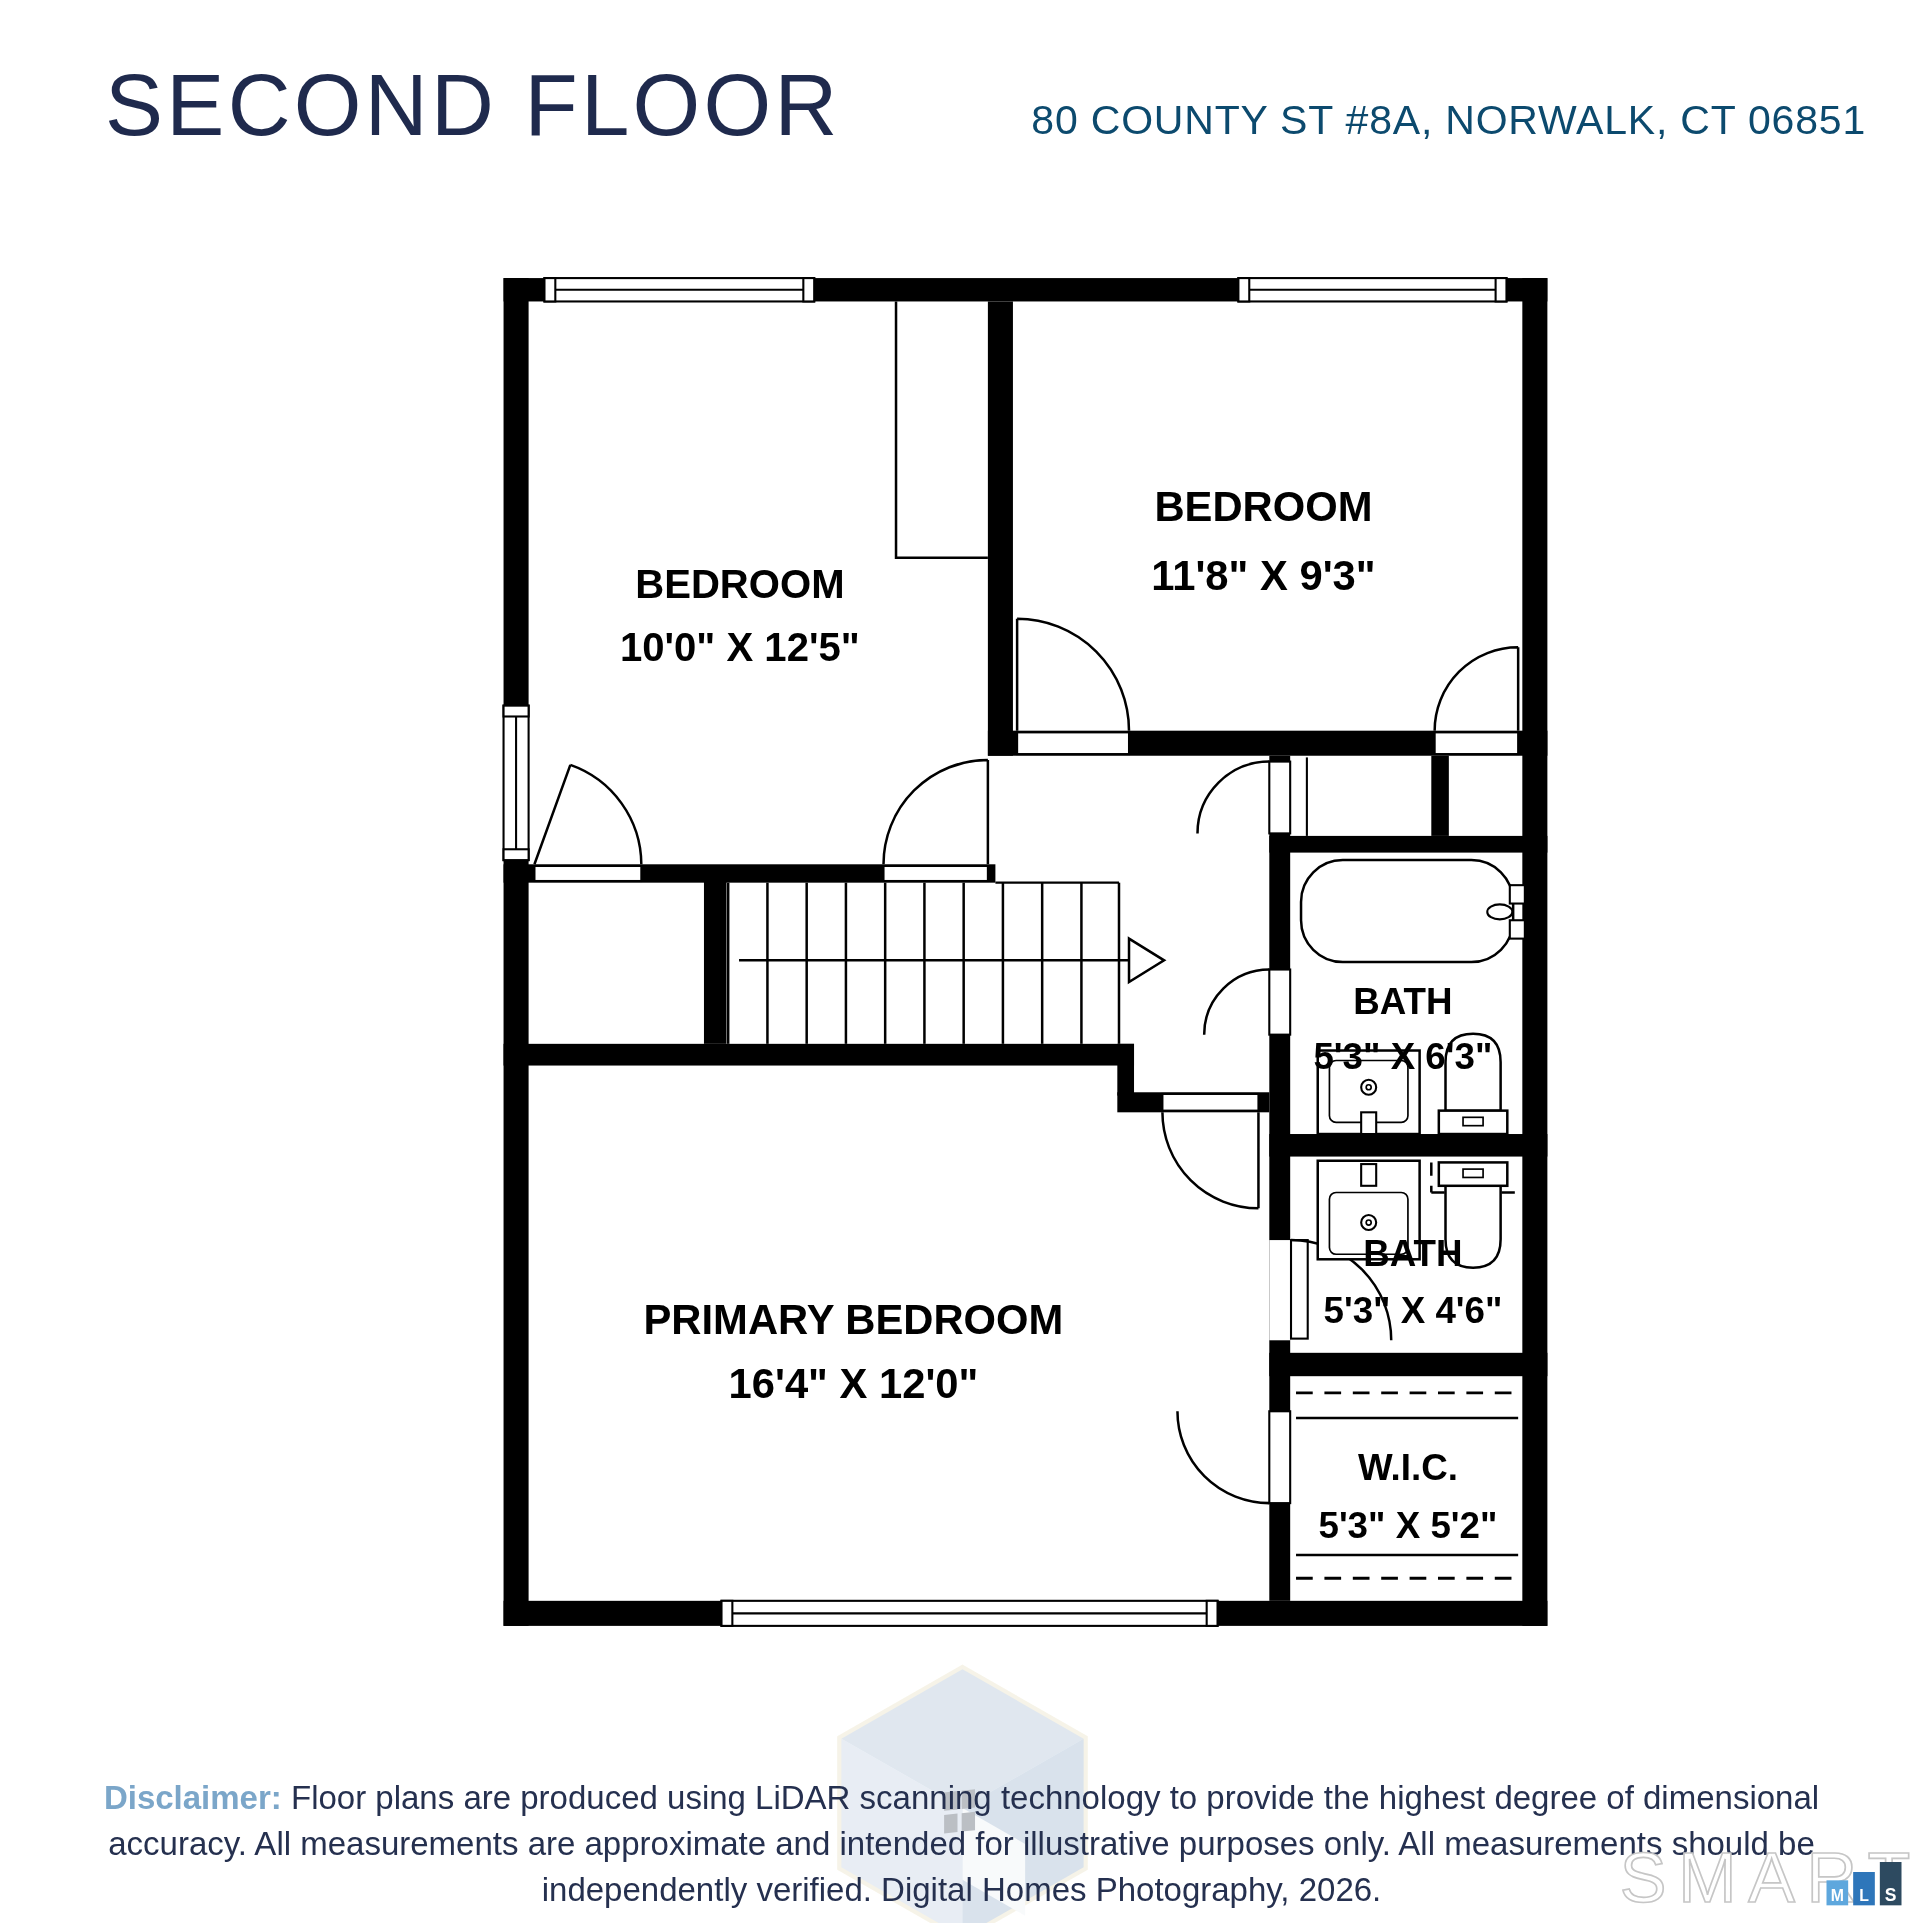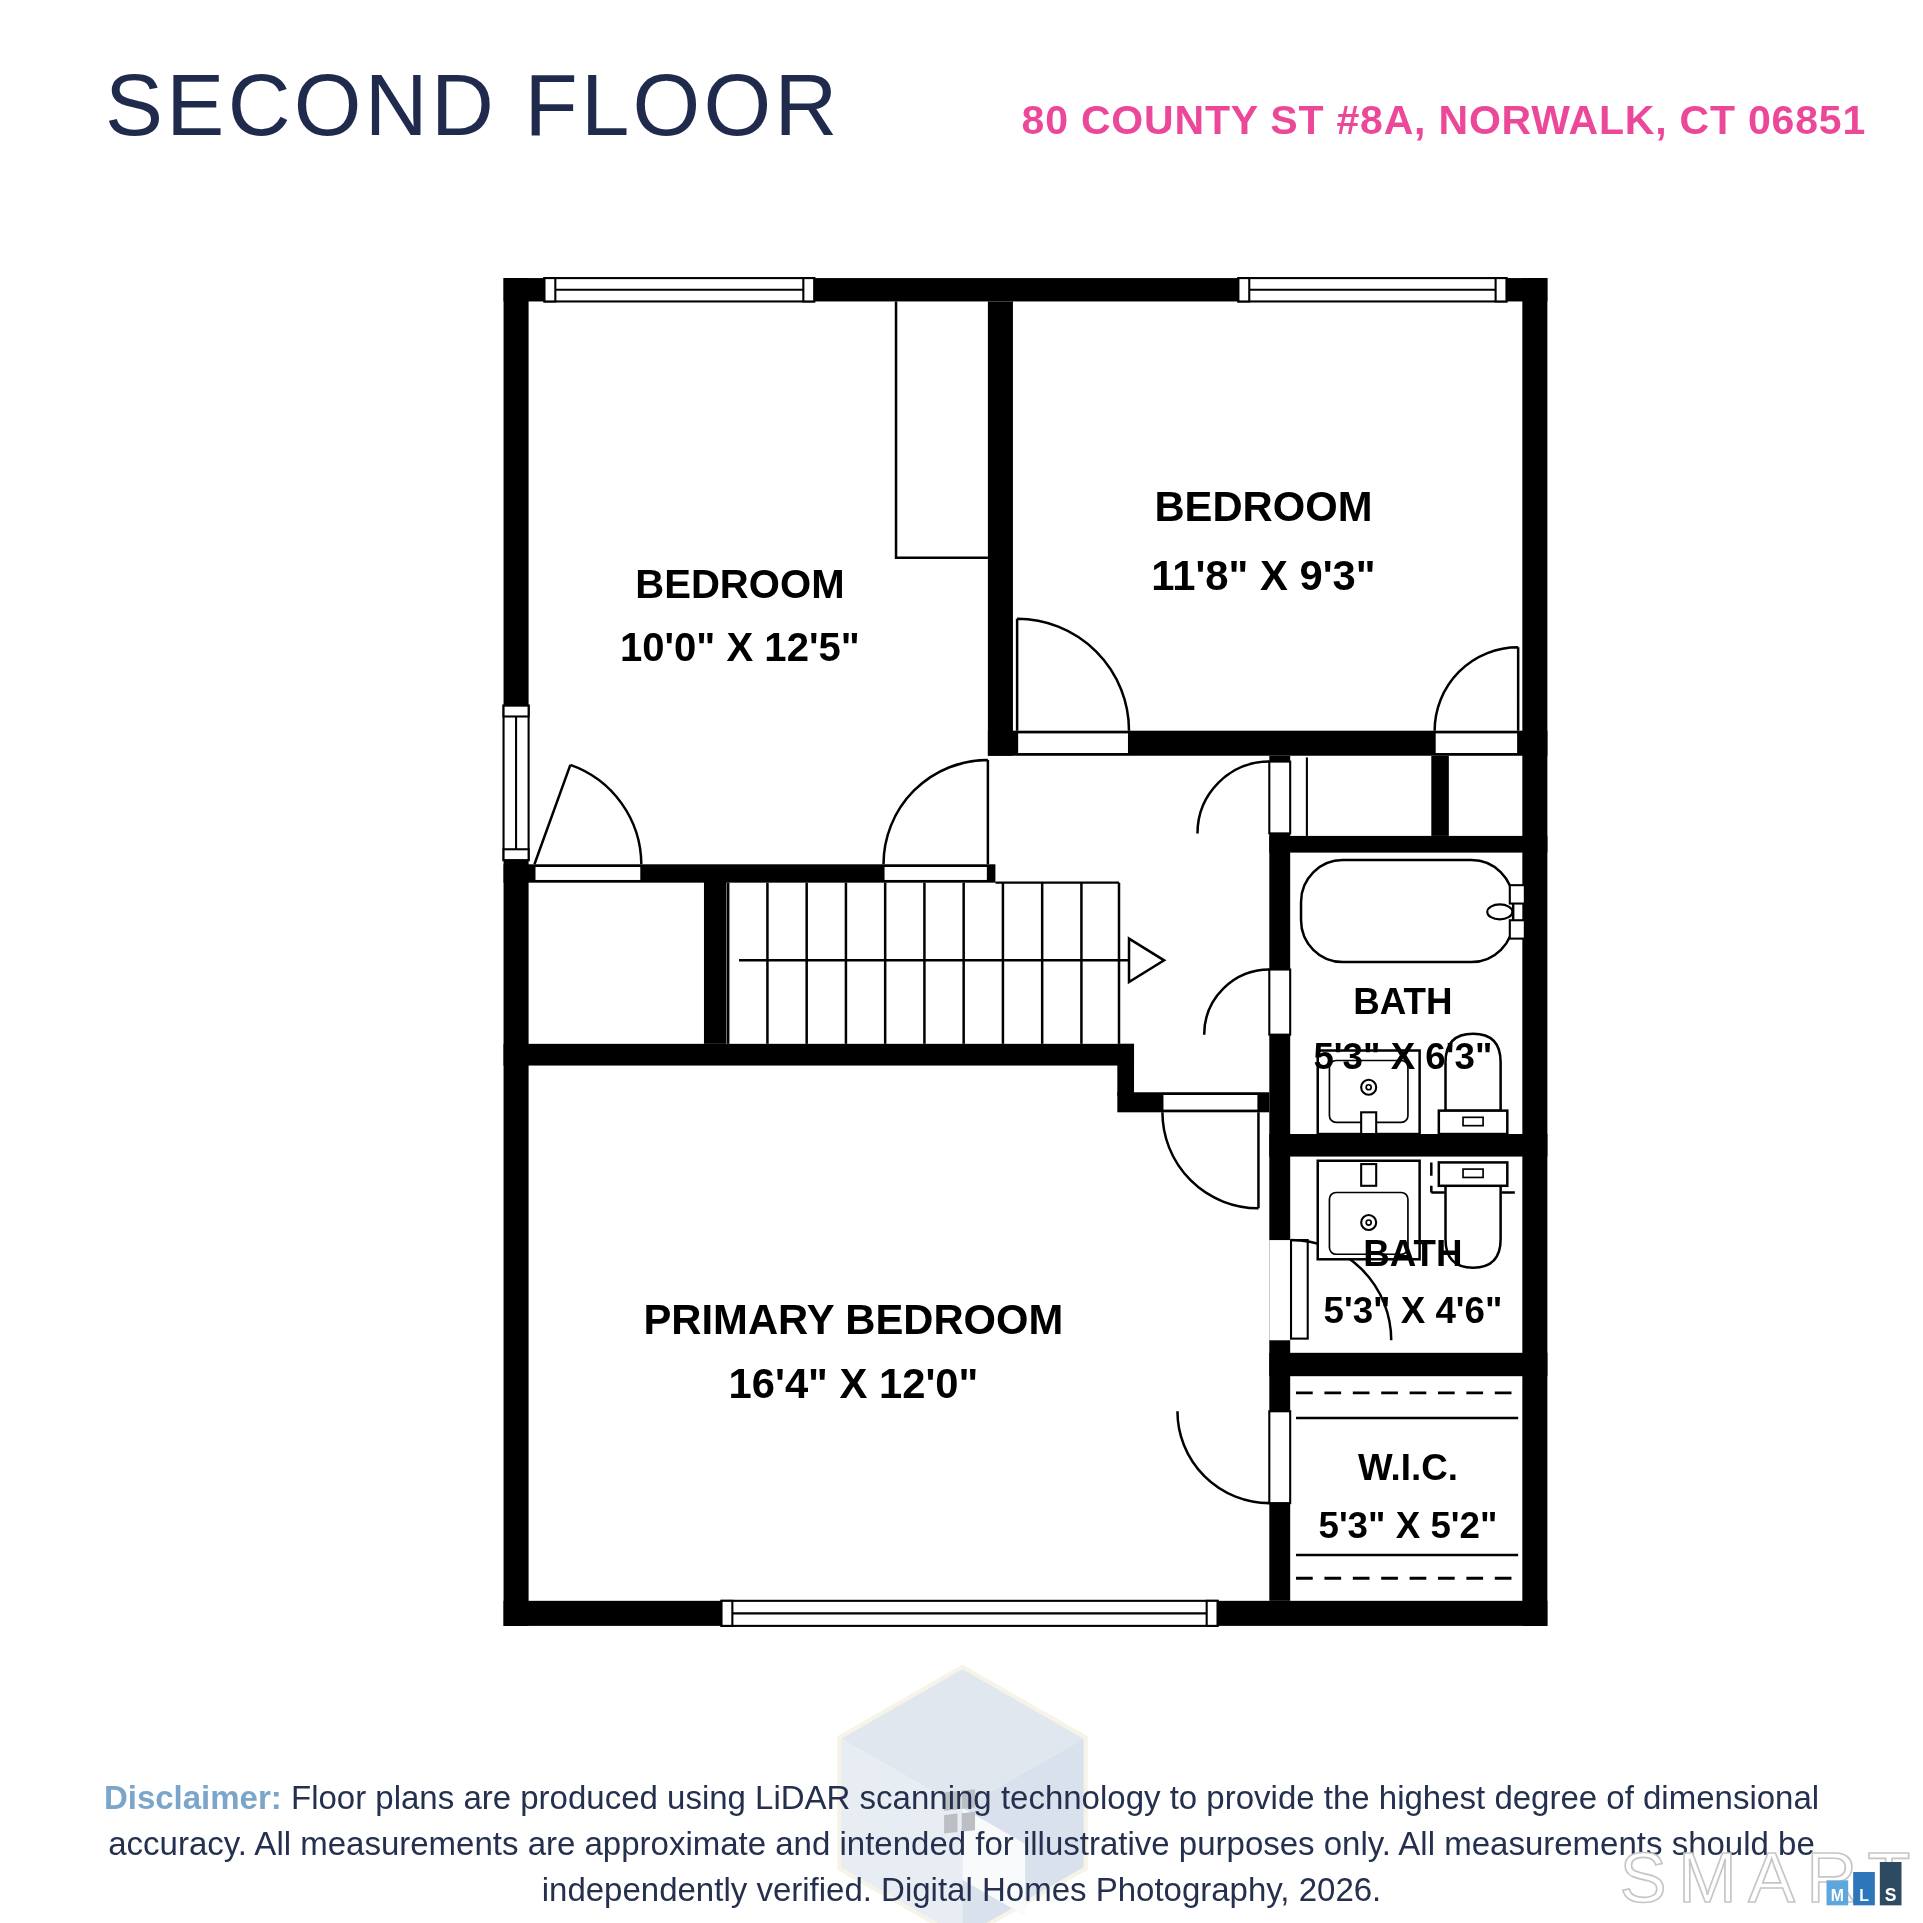--- a/index.html
+++ b/index.html
@@ -1,18 +1,18 @@
 <!DOCTYPE html>
 <html style="font-size:13.4px"><head>
 <meta charset="utf-8">
 <style>
   html,body{margin:0;padding:0;background:#fff;}
   body{width:1924px;height:1924px;position:relative;font-family:"Liberation Sans",sans-serif;overflow:hidden;}
   .page-title{position:absolute;left:105px;top:55px;font-size:87px;font-weight:400;letter-spacing:3.3px;color:#1f2a4d;margin:0;}
-  .address{position:absolute;right:58px;top:97px;font-size:41px;font-weight:700;letter-spacing:0.8px;color:#ec4899;}
+  .address{position:absolute;right:58px;top:97px;font-size:41px;font-weight:400;letter-spacing:0.8px;color:#0c4a6e;}
   .plan-svg{position:absolute;left:0;top:0;}
   .wm{position:absolute;left:812px;top:1661px;opacity:.6;}
   .disclaimer{position:absolute;left:60px;top:1742px;width:1803px;text-align:center;font-size:33px;line-height:1.4;color:#25304f;}
   .disclaimer .dlabel{color:#7ba6c9;font-weight:700;}
   .footer-logo{position:absolute;right:6.7px;bottom:6.7px;}
   svg text.rlabel{font-family:"Liberation Sans",sans-serif;font-weight:700;fill:#000;text-anchor:middle;}
   .smart-word{font-family:"Liberation Sans",sans-serif;font-weight:400;fill:#fff;stroke:#c6c6c6;stroke-width:2px;letter-spacing:14px;}
   .bar-letter{font-family:"Liberation Sans",sans-serif;font-weight:700;fill:#fff;text-anchor:middle;}
 </style>
 </head>

